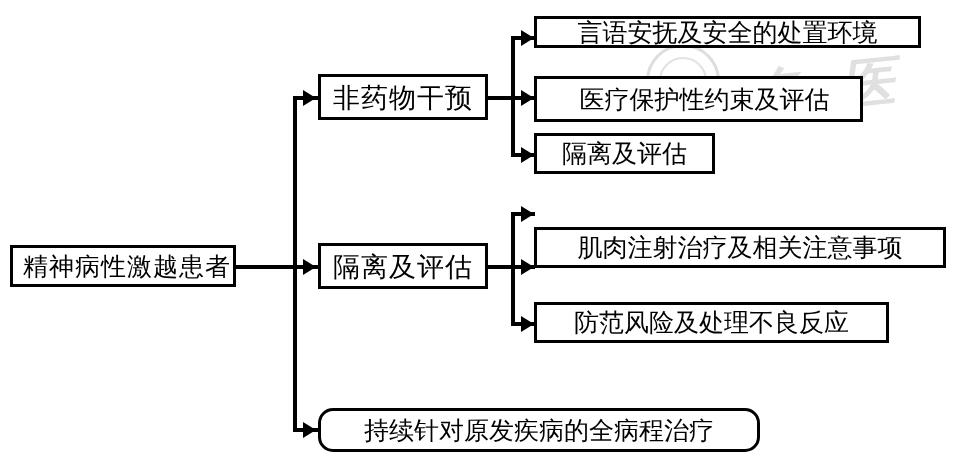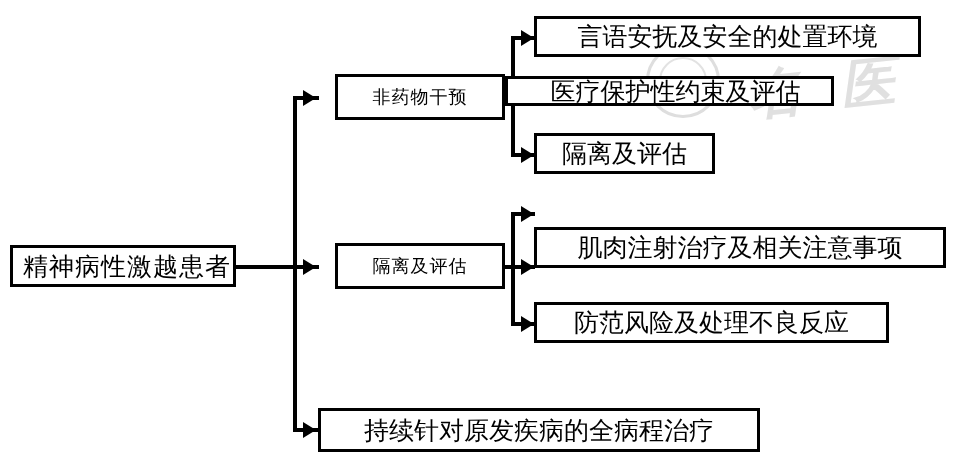--- a/index.html
+++ b/index.html
@@ -62,23 +62,23 @@
     border: 3px solid #000000;
     display: flex;
     align-items: center;
     justify-content: center;
     font-family: "DejaVu Sans", "Liberation Sans", sans-serif;
     color: #000000;
     white-space: nowrap;
     line-height: 1;
   }
   .node.root     { font-size: 25px; letter-spacing: 1px; padding-left: 8px; }
-  .node.branch   { font-size: 18px; letter-spacing: 1px; margin-left: 17px; }
+  .node.branch   { font-size: 27px; letter-spacing: 1px; }
   .node.leaf     { font-size: 25px; letter-spacing: 0px; }
-  .node.tail     { font-size: 25px; letter-spacing: 0px; }
+  .node.tail     { font-size: 25px; letter-spacing: 0px; border-radius: 15px; }
 
   
   .hline, .vline {
     position: absolute;
     background: #000000;
   }
   .hline { height: 4px; }
   .vline { width: 4px; }
 
   .arrow {
@@ -128,23 +128,23 @@
   <div class="arrow" style="left:521px; top:259px;"></div>
   <div class="hline" style="left:511px; top:322px; width:24px;"></div>
   <div class="arrow" style="left:521px; top:316px;"></div>
 
   <div class="node root" style="left:10px; top:245px; width:226px; height:42px;">精神病性激越患者</div>
 
   <div class="node branch" style="left:318px; top:74px; width:170px; height:46px;">非药物干预</div>
 
   <div class="node branch" style="left:318px; top:243px; width:170px; height:46px;">隔离及评估</div>
 
-  <div class="node leaf" style="left:534px; top:16px; width:387px; height:41px;">言语安抚及安全的处置环境</div>
+  <div class="node leaf" style="left:534px; top:16px; width:387px; height:32px;">言语安抚及安全的处置环境</div>
 
-  <div class="node leaf" style="left:505px; top:76px; width:329px; height:30px;padding-left:12px;">医疗保护性约束及评估</div>
+  <div class="node leaf" style="left:534px; top:76px; width:329px; height:46px;padding-left:12px;">医疗保护性约束及评估</div>
 
   <div class="node leaf" style="left:534px; top:133px; width:181px; height:41px;">隔离及评估</div>
 
   <div class="node leaf" style="left:534px; top:192px; width:412px; height:41px;margin-top:35px;">肌肉注射治疗及相关注意事项</div>
 
 
   <div class="node leaf" style="left:534px; top:302px; width:355px; height:41px;">防范风险及处理不良反应</div>
 
   <div class="node tail" style="left:318px; top:408px; width:442px; height:44px;">持续针对原发疾病的全病程治疗</div>
 

